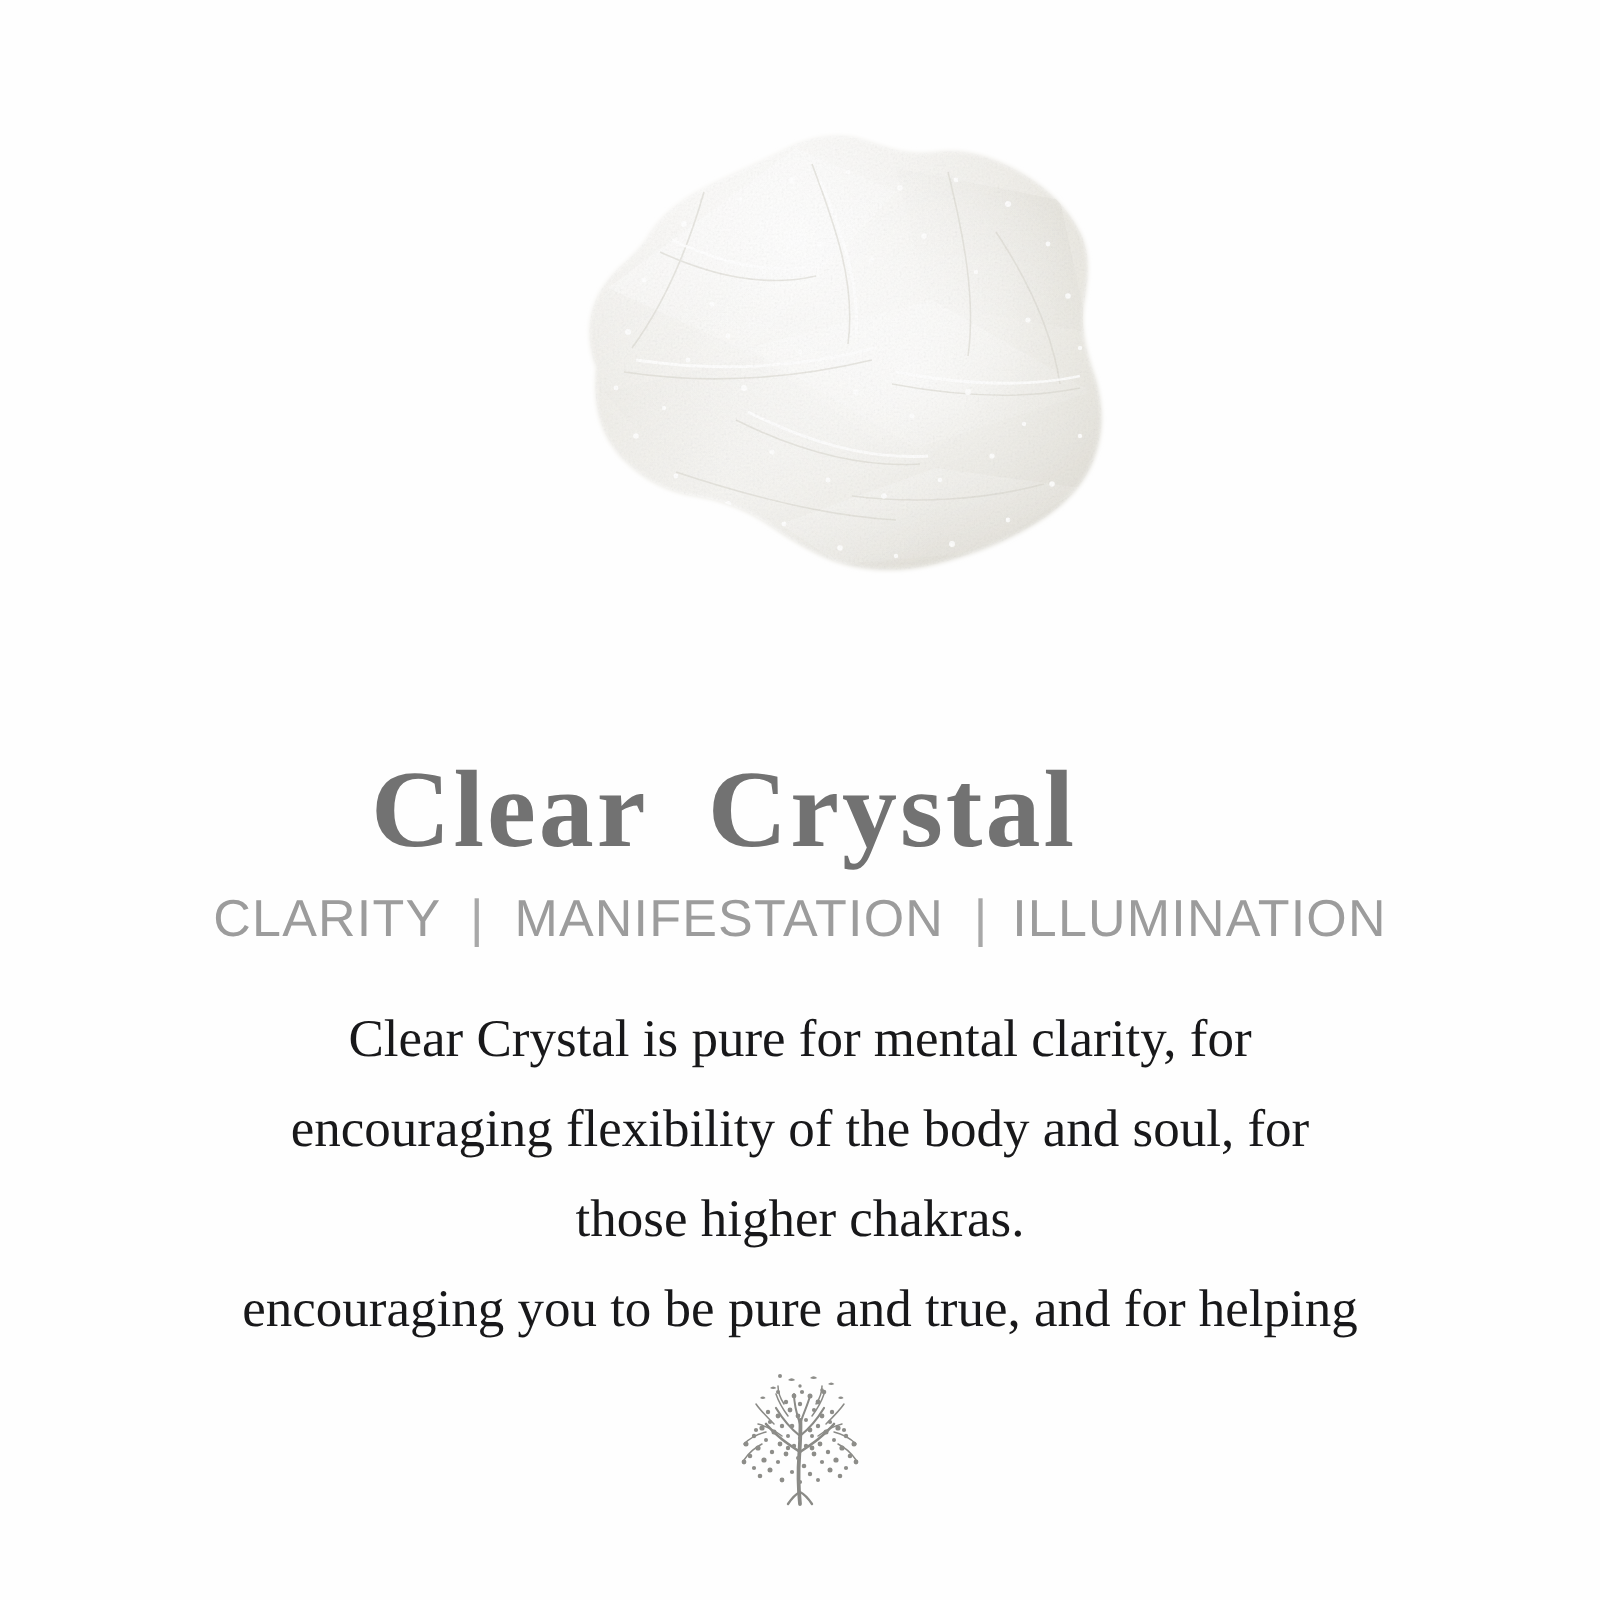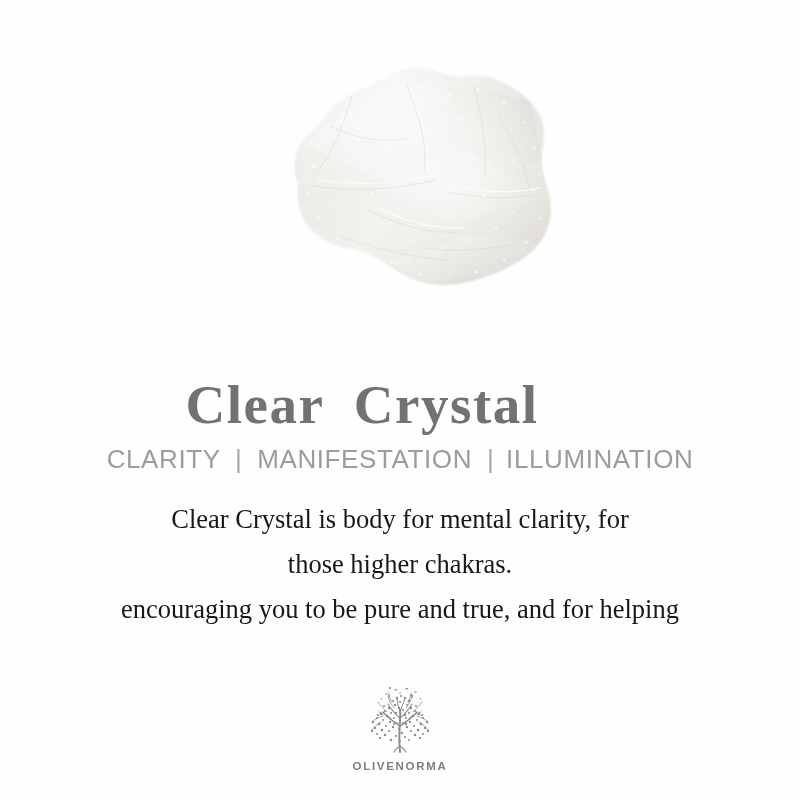--- a/index.html
+++ b/index.html
@@ -300,21 +300,22 @@
 
   <div id="keyword-line">
     <span>CLARITY</span>
     <span class="kw-sep">|</span>
     <span>MANIFESTATION</span>
     <span class="kw-sep tight">|</span>
     <span>ILLUMINATION</span>
   </div>
 
   <div id="description">
-    <span class="desc-line">Clear Crystal is body for mental clarity, for</span>
+    <span class="desc-line">Clear Crystal is pure for mental clarity, for</span>
+    <span class="desc-line">encouraging flexibility of the body and soul, for</span>
     <span class="desc-line">those higher chakras.</span>
     <span class="desc-line">encouraging you to be pure and true, and for helping</span>
   </div>
 
   <div id="brand-logo">
     <svg id="logo-mark" viewBox="0 0 78 72" xmlns="http://www.w3.org/2000/svg">
       <g stroke="#8a8a86" stroke-width="0.75" fill="none" stroke-linecap="round">
 
         <path d="M 39 66 C 38.2 58, 38 50, 38.6 42 C 39 36, 39.4 30, 39.2 24" stroke-width="1.9"></path>
 
@@ -419,16 +420,15 @@
         <path d="M 33 4 q 1.8 -1.8 3.6 0 q -1.8 1.1 -3.6 0 Z"></path>
         <path d="M 44 3 q 1.8 -1.8 3.6 0 q -1.8 1.1 -3.6 0 Z"></path>
         <path d="M 53 6 q 1.6 -1.6 3.2 0 q -1.6 1 -3.2 0 Z"></path>
         <path d="M 19 13 q 1.4 -1.4 2.8 0 q -1.4 0.9 -2.8 0 Z"></path>
         <path d="M 58 13 q 1.4 -1.4 2.8 0 q -1.4 0.9 -2.8 0 Z"></path>
         <circle cx="29" cy="2" r="1.0"></circle>
         <circle cx="50" cy="9" r="0.9"></circle>
         <circle cx="39" cy="7" r="0.85"></circle>
       </g>
     </svg>
-    <span id="brand-name">OLIVENORMA</span>
   </div>
 
 </div>
 
 </body></html>

